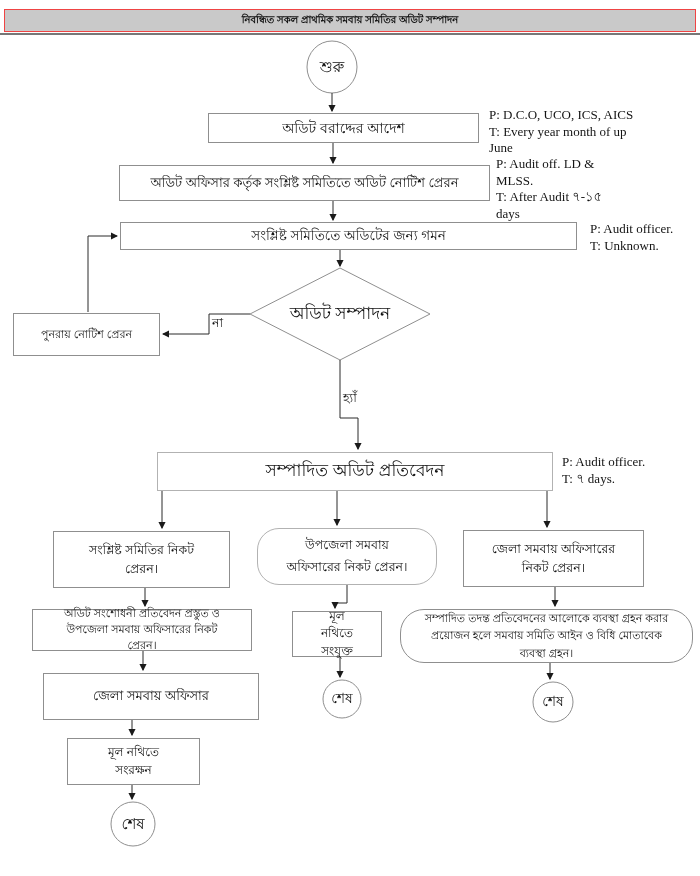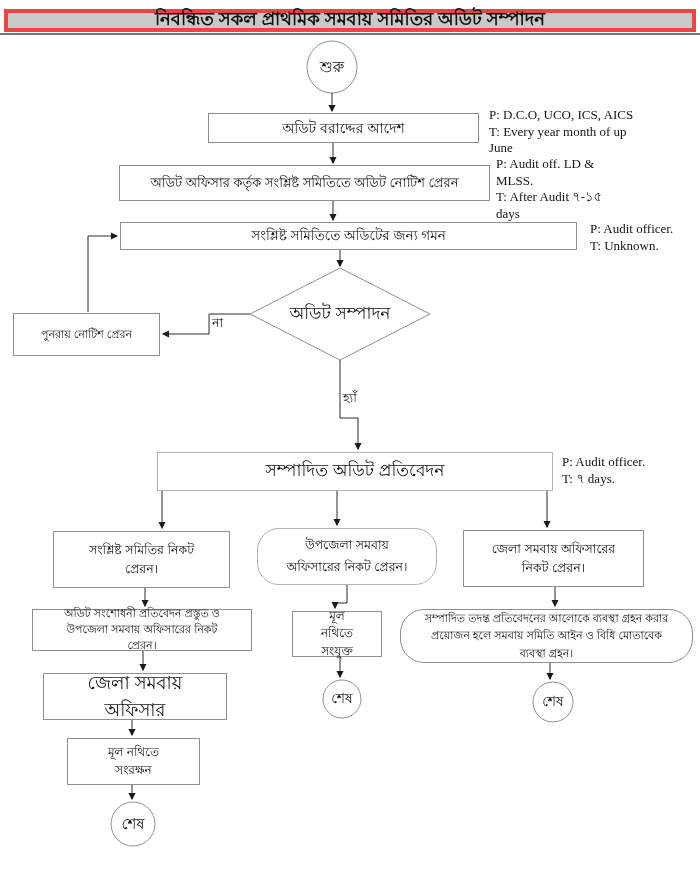--- a/index.html
+++ b/index.html
@@ -4,23 +4,23 @@
 <style>
   html,body{margin:0;padding:0;background:#ffffff;}
   #canvas{
     position:relative;width:700px;height:876px;background:#ffffff;
     font-family:"Liberation Sans","DejaVu Sans",sans-serif;color:#111;
     overflow:hidden;
   }
   .abs{position:absolute;box-sizing:border-box;}
   #titlebar{
     left:4px;top:9px;width:692px;height:23px;
-    background:#c9c9c9;border:4px solid #ef4444;
+    background:#c9c9c9;border:1px solid #ef4444;
     display:flex;align-items:center;justify-content:center;
-    font-weight:bold;font-size:18px;z-index:3;
+    font-weight:bold;font-size:10px;z-index:3;
   }
   #title-underline{left:0;top:33px;width:700px;height:2px;background:#777;z-index:1;}
   .node{
     background:#ffffff;border:1px solid #8f8f8f;
     display:flex;align-items:center;justify-content:center;text-align:center;
     z-index:2;line-height:1.45;padding:2px 23px;
   }
   .light-border{border-color:#b2b2b2;}
   svg#wires{left:0;top:0;z-index:4;pointer-events:none;}
   .shape-label{
@@ -73,21 +73,21 @@
   </div>
 
   <div class="abs node" style="left:463px;top:530px;width:181px;height:57px;font-size:12.5px;">
     <span>জেলা সমবায় অফিসারের নিকট প্রেরন।</span>
   </div>
 
   <div class="abs node" style="left:32px;top:609px;width:220px;height:42px;font-size:11px;">
     <span>অডিট সংশোধনী প্রতিবেদন প্রস্তুত ও উপজেলা সমবায় অফিসারের নিকট প্রেরন।</span>
   </div>
 
-  <div class="abs node" style="left:43px;top:673px;width:184px;height:47px;font-size:18px;">
+  <div class="abs node" style="left:43px;top:673px;width:216px;height:47px;font-size:13px;">
     <span>জেলা সমবায় অফিসার</span>
   </div>
 
   <div class="abs node" style="left:67px;top:738px;width:133px;height:47px;font-size:12px;">
     <span>মূল নথিতে সংরক্ষন</span>
   </div>
 
   <div class="abs node" style="left:292px;top:611px;width:90px;height:46px;font-size:12px;">
     <span>মূল নথিতে সংযুক্ত</span>
   </div>
@@ -147,21 +147,21 @@
       <polyline points="347,585 347,603 335,603 335,608" marker-end="url(#ah)"></polyline>
       <polyline points="340,657 340,677" marker-end="url(#ah)"></polyline>
 
       <polyline points="555,587 555,606" marker-end="url(#ah)"></polyline>
       <polyline points="550,663 550,679" marker-end="url(#ah)"></polyline>
     </g>
   </svg>
 
   <div class="abs shape-label" style="left:307px;top:41px;width:50px;height:52px;font-size:15px;">শুরু</div>
 
-  <div class="abs shape-label" style="left:260px;top:297px;width:160px;height:34px;font-size:17px;">অডিট সম্পাদন</div>
+  <div class="abs shape-label" style="left:260px;top:297px;width:160px;height:34px;font-size:17px;font-family:Liberation Serif, serif;">অডিট সম্পাদন</div>
 
   <div class="abs branch-label" style="left:212px;top:314px;">না</div>
   <div class="abs branch-label" style="left:343px;top:389px;">হ্যাঁ</div>
 
   <div class="abs shape-label" style="left:111px;top:802px;width:44px;height:44px;font-size:15px;">শেষ</div>
   <div class="abs shape-label" style="left:321px;top:680px;width:42px;height:38px;font-size:14px;">শেষ</div>
   <div class="abs shape-label" style="left:532px;top:682px;width:42px;height:40px;font-size:14px;">শেষ</div>
 
 </div>
 

